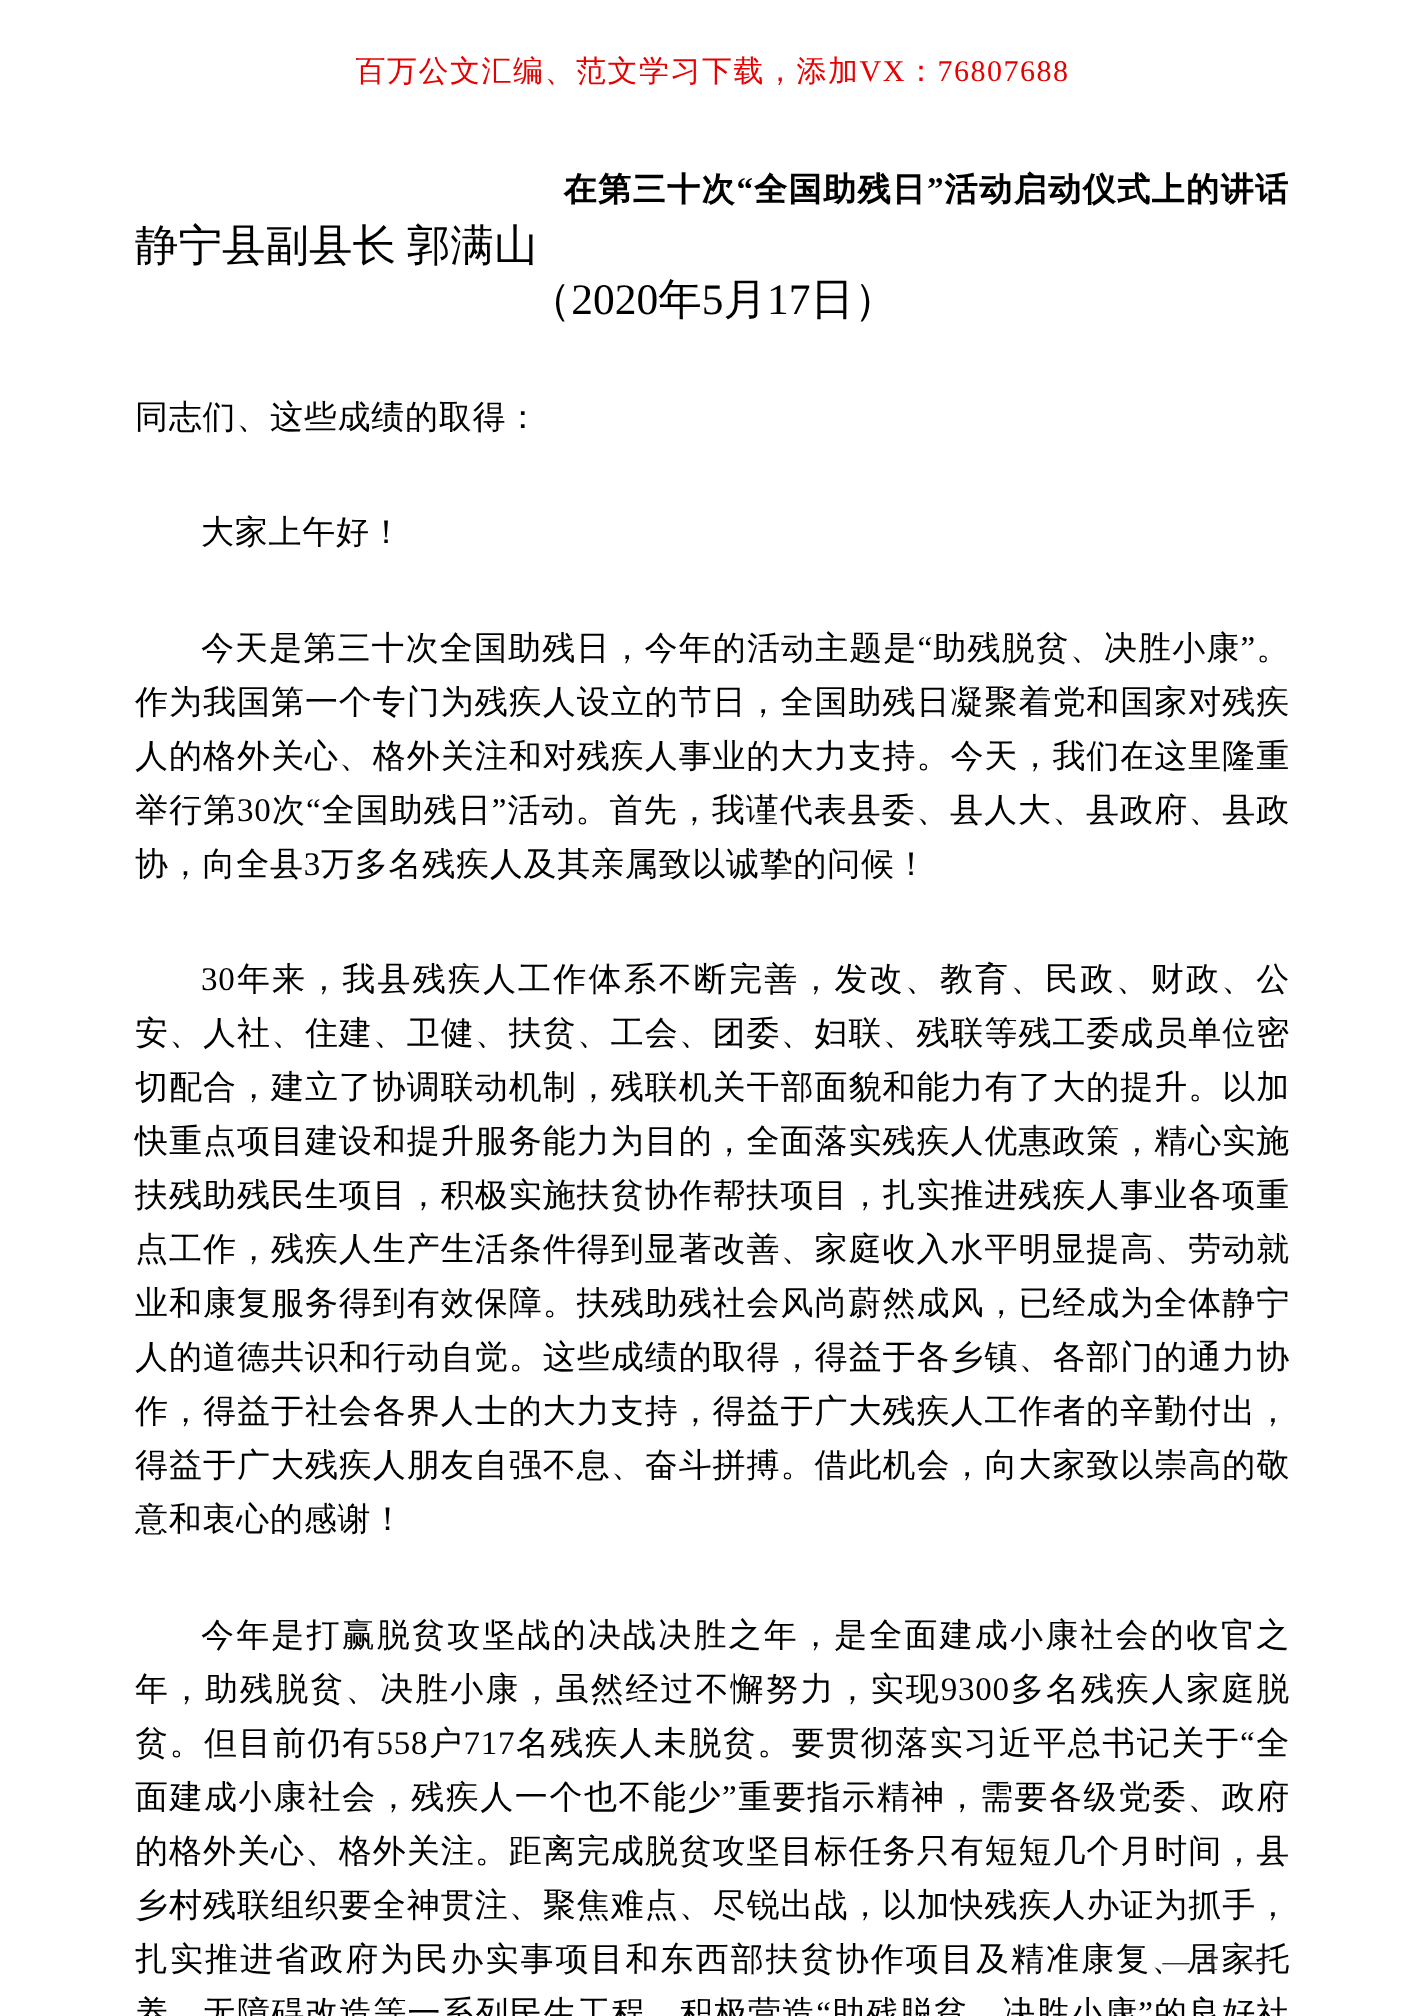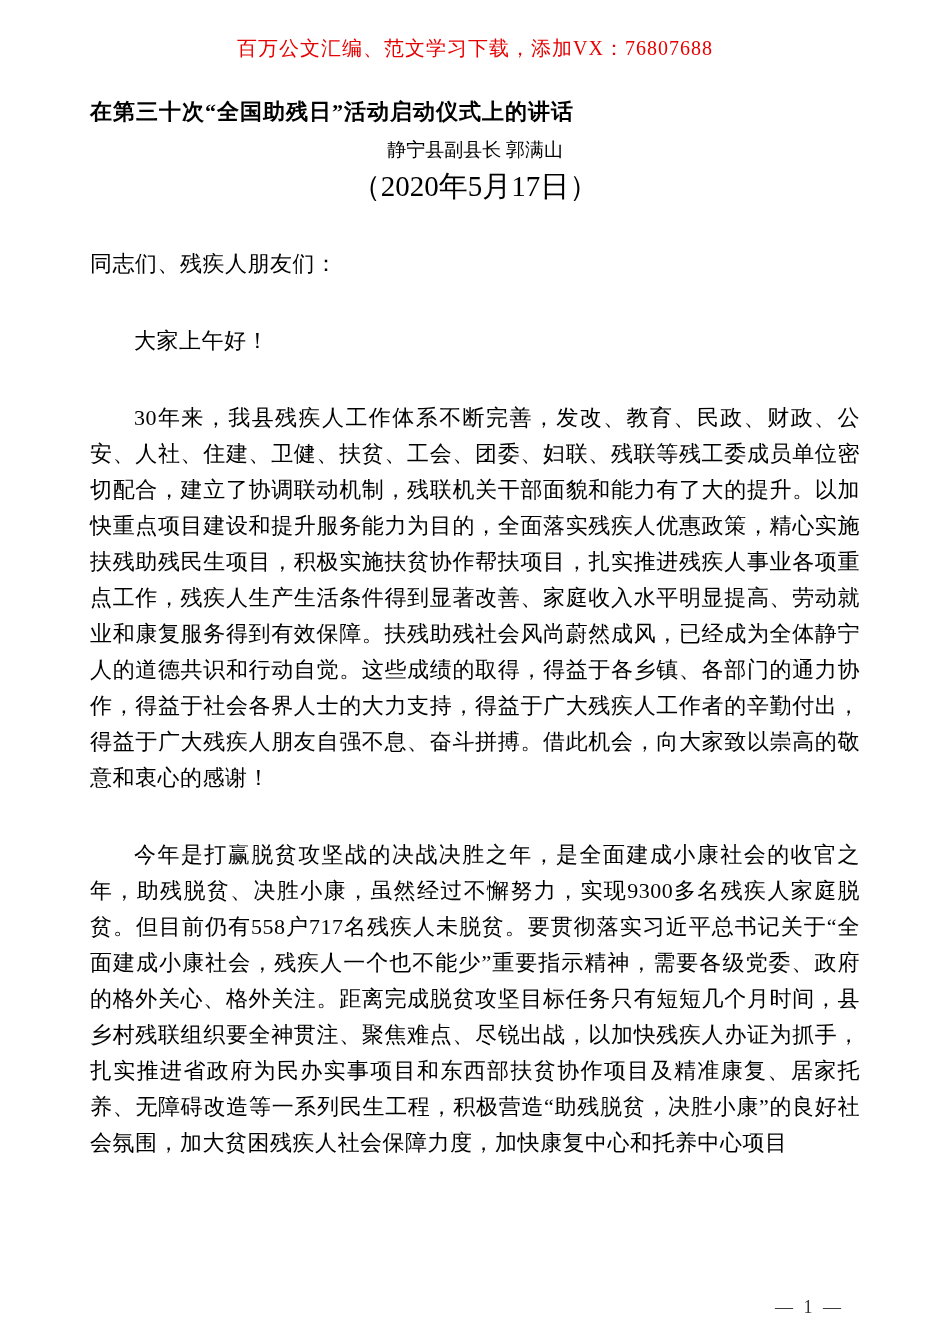--- a/index.html
+++ b/index.html
@@ -20,31 +20,30 @@
     overflow: hidden;
   }
   .header-notice {
     text-align: center;
     font-size: 20px;
     line-height: 28px;
     color: #e60000;
     letter-spacing: 1px;
   }
   .doc-title {
-    margin-top: 34px;
-    text-align: left;
+    margin-top: 48px;
+    text-align: right;
     font-size: 22px;
     line-height: 32px;
     font-weight: 700;
     letter-spacing: 1px;
   }
   .doc-author {
     margin-top: 6px;
-    text-align: center;
-    font-size: 19px;
+    font-size: 29px;
     line-height: 32px;
   }
   .doc-date {
     margin-top: 4px;
     text-align: center;
     font-size: 29px;
     line-height: 32px;
   }
   .doc-body {
     margin-top: 44px;
@@ -71,21 +70,22 @@
 
   <div class="header-notice">百万公文汇编、范文学习下载，添加VX：76807688</div>
 
   <h1 class="doc-title">在第三十次“全国助残日”活动启动仪式上的讲话</h1>
 
   <div class="doc-author">静宁县副县长 郭满山</div>
 
   <div class="doc-date">（2020年5月17日）</div>
 
   <div class="doc-body">
-      <p class="para">同志们、残疾人朋友们：</p>
+      <p class="para">同志们、这些成绩的取得：</p>
       <p class="para indent">大家上午好！</p>
+      <p class="para indent">今天是第三十次全国助残日，今年的活动主题是“助残脱贫、决胜小康”。作为我国第一个专门为残疾人设立的节日，全国助残日凝聚着党和国家对残疾人的格外关心、格外关注和对残疾人事业的大力支持。今天，我们在这里隆重举行第30次“全国助残日”活动。首先，我谨代表县委、县人大、县政府、县政协，向全县3万多名残疾人及其亲属致以诚挚的问候！</p>
       <p class="para indent">30年来，我县残疾人工作体系不断完善，发改、教育、民政、财政、公安、人社、住建、卫健、扶贫、工会、团委、妇联、残联等残工委成员单位密切配合，建立了协调联动机制，残联机关干部面貌和能力有了大的提升。以加快重点项目建设和提升服务能力为目的，全面落实残疾人优惠政策，精心实施扶残助残民生项目，积极实施扶贫协作帮扶项目，扎实推进残疾人事业各项重点工作，残疾人生产生活条件得到显著改善、家庭收入水平明显提高、劳动就业和康复服务得到有效保障。扶残助残社会风尚蔚然成风，已经成为全体静宁人的道德共识和行动自觉。这些成绩的取得，得益于各乡镇、各部门的通力协作，得益于社会各界人士的大力支持，得益于广大残疾人工作者的辛勤付出，得益于广大残疾人朋友自强不息、奋斗拼搏。借此机会，向大家致以崇高的敬意和衷心的感谢！</p>
       <p class="para indent">今年是打赢脱贫攻坚战的决战决胜之年，是全面建成小康社会的收官之年，助残脱贫、决胜小康，虽然经过不懈努力，实现9300多名残疾人家庭脱贫。但目前仍有558户717名残疾人未脱贫。要贯彻落实习近平总书记关于“全面建成小康社会，残疾人一个也不能少”重要指示精神，需要各级党委、政府的格外关心、格外关注。距离完成脱贫攻坚目标任务只有短短几个月时间，县乡村残联组织要全神贯注、聚焦难点、尽锐出战，以加快残疾人办证为抓手，扎实推进省政府为民办实事项目和东西部扶贫协作项目及精准康复、居家托养、无障碍改造等一系列民生工程，积极营造“助残脱贫，决胜小康”的良好社会氛围，加大贫困残疾人社会保障力度，加快康复中心和托养中心项目</p>
     </div>
 
   <div class="page-number">— 1 —</div>
 
 </div>
 
 </body></html>

